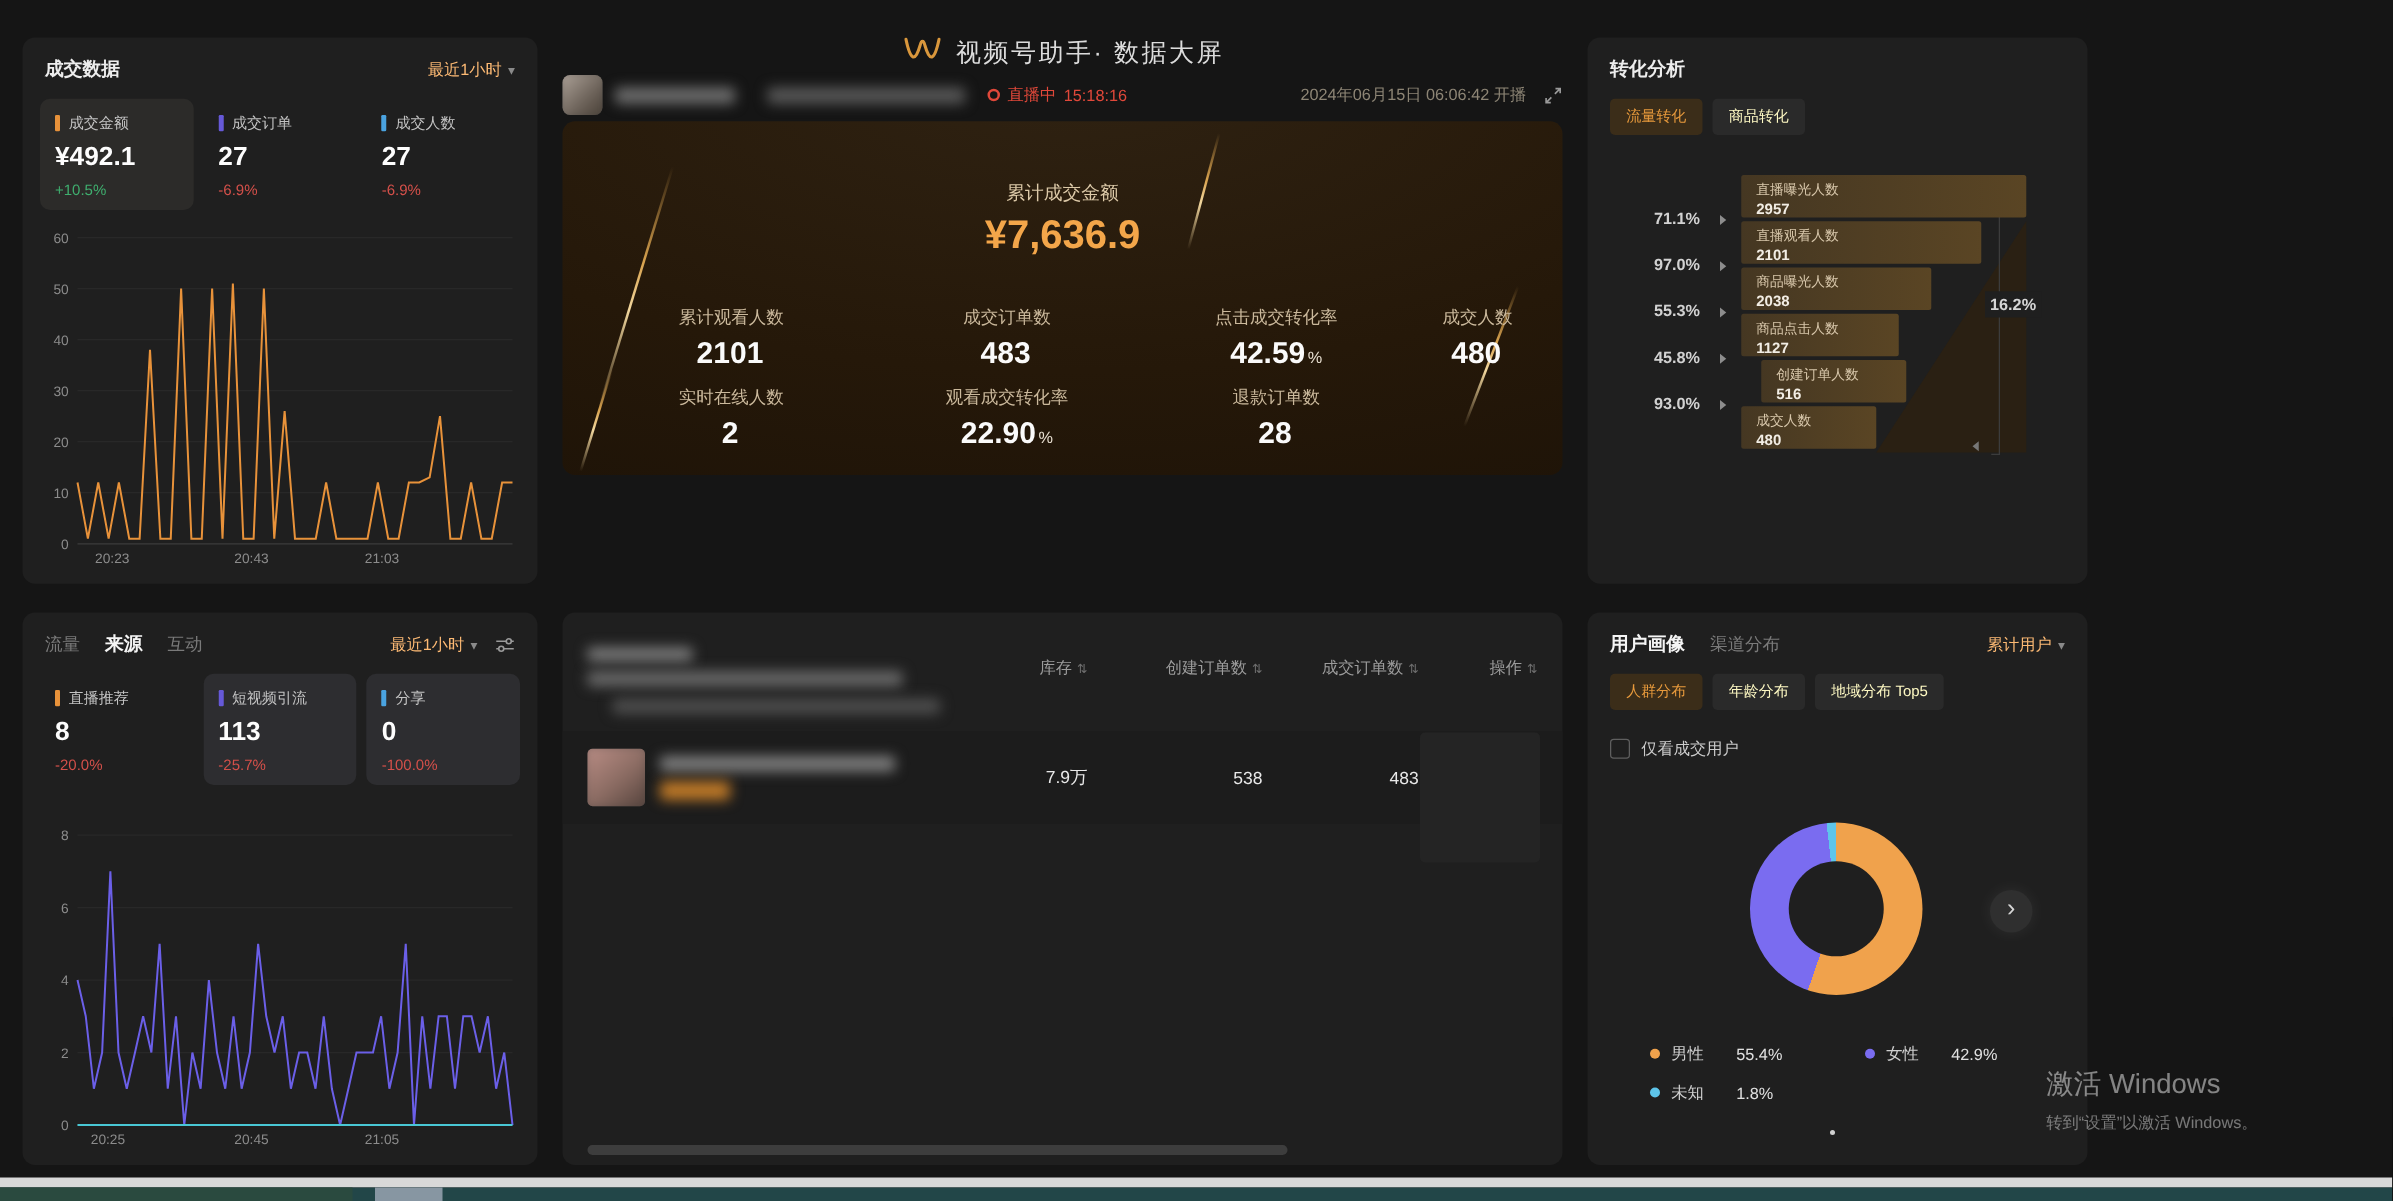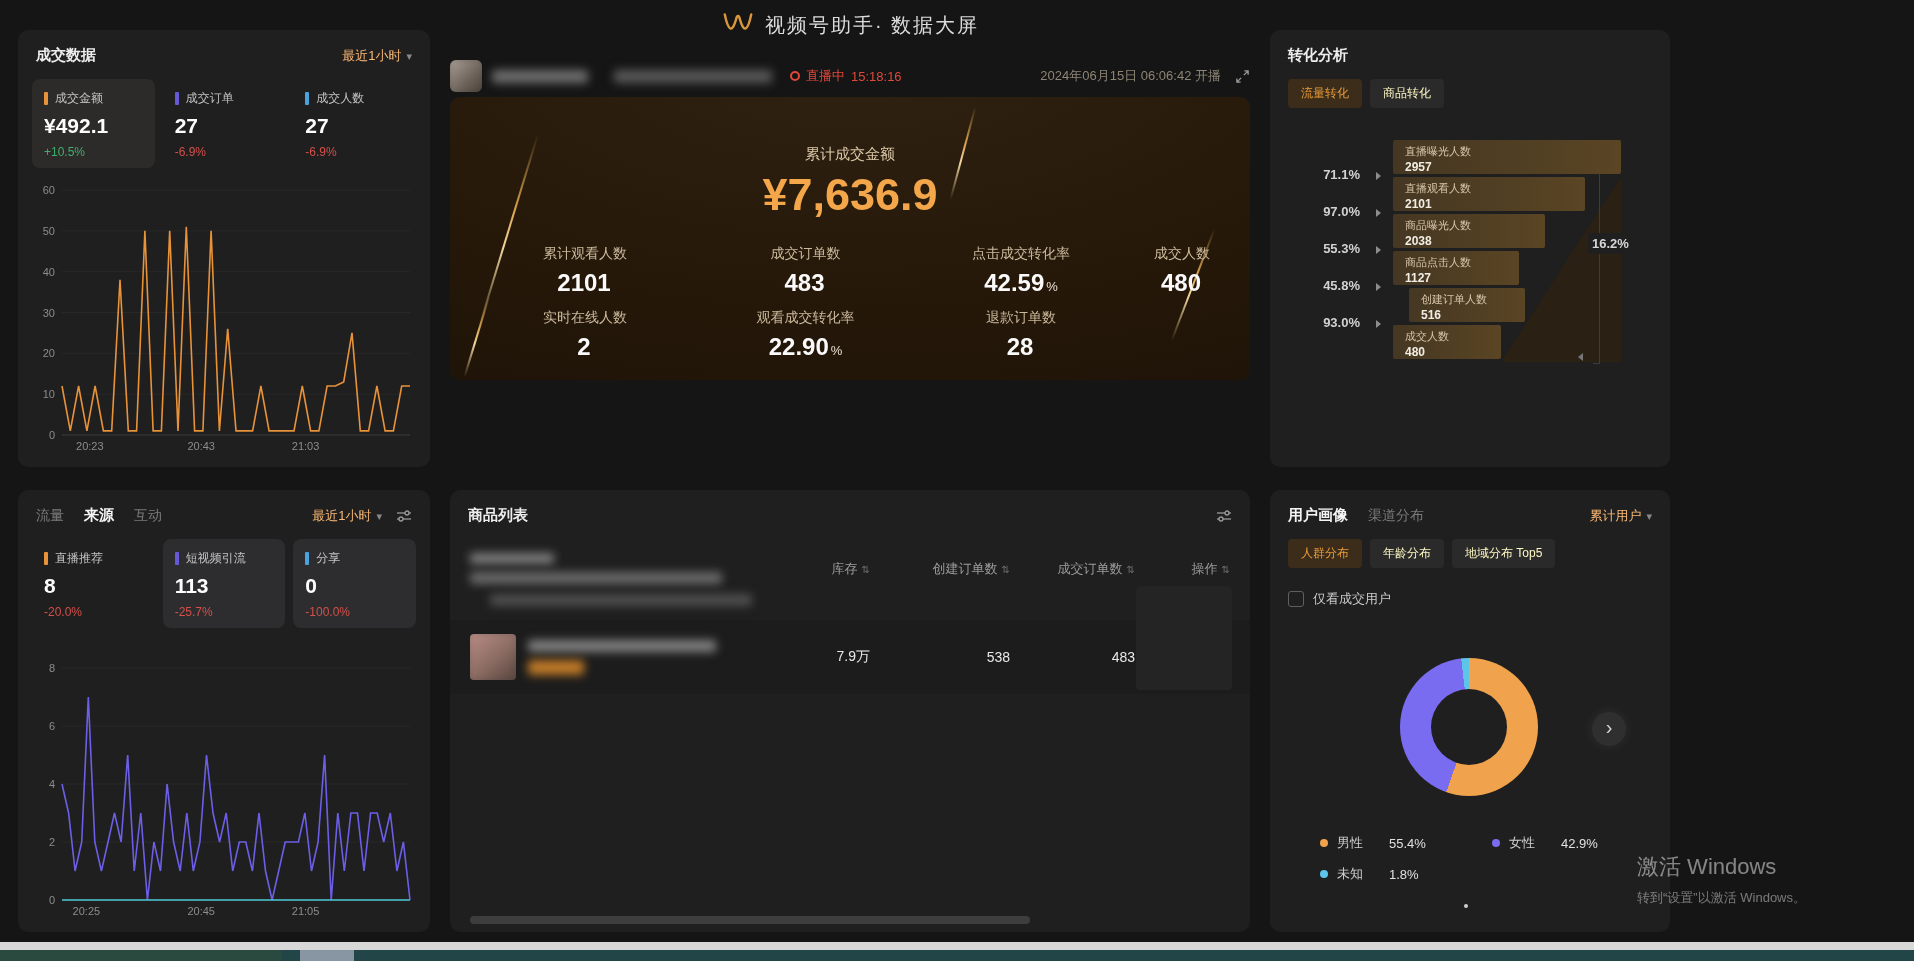--- a/index.html
+++ b/index.html
@@ -30,21 +30,21 @@
   .card-value{font-size:21px;font-weight:bold;color:#fdfdfd;margin-top:7px;}
   .card-change{font-size:12px;margin-top:7px;}
   .up{color:#3fae6e;}
   .down{color:#d4504a;}
 
   .line-chart{position:absolute;left:18px;right:14px;}
   #deal-chart{top:152px;bottom:12px;}
   #traffic-chart{top:170px;bottom:12px;}
 
   
-  #page-header{position:absolute;left:450px;top:10px;width:800px;display:flex;justify-content:center;align-items:center;gap:10px;}
+  #page-header{position:absolute;left:450px;top:27px;width:800px;display:flex;justify-content:center;align-items:center;gap:10px;}
   #page-title{font-size:20px;color:#dcdcdc;letter-spacing:2px;}
 
   #live-bar{position:absolute;left:450px;top:58px;width:800px;height:36px;display:flex;align-items:center;}
   .blur{filter:blur(5px);border-radius:3px;}
   .avatar{width:32px;height:32px;border-radius:6px;overflow:hidden;position:relative;background:#3a3a3a;}
   .avatar-inner{position:absolute;inset:-4px;background:linear-gradient(135deg,#b7aca2,#6b6158 60%,#40382f);filter:blur(4px);}
   .name-blur{width:96px;height:13px;background:#6e6e6e;margin-left:10px;}
   .extra-blur{width:158px;height:13px;background:#585858;margin-left:26px;}
   .live-status{display:flex;align-items:center;margin-left:18px;gap:6px;}
   .live-dot{width:6px;height:6px;border-radius:50%;border:2px solid #e0483a;}
@@ -54,21 +54,21 @@
 
   
   #summary-panel{position:absolute;left:450px;top:97px;width:800px;height:283px;border-radius:10px;overflow:hidden;
     background:radial-gradient(130% 150% at 50% -12%, #2f2212 0%, #251809 55%, #1c1207 100%);}
   .streak{position:absolute;width:2px;background:linear-gradient(to bottom,transparent,#d8a24e 40%,#f2d79e 60%,transparent);}
   #streak-1{left:58px;top:32px;height:200px;transform:rotate(17deg);}
   #streak-2{left:512px;top:8px;height:96px;transform:rotate(15deg);}
   #streak-3{left:742px;top:128px;height:120px;transform:rotate(21deg);}
   #streak-4{left:26px;top:196px;height:86px;transform:rotate(17deg);}
   #summary-title{position:absolute;left:0;right:0;top:48px;text-align:center;font-size:15px;color:#dcc9a8;}
-  #summary-amount{position:absolute;left:0;right:0;top:72px;text-align:center;font-size:45px;font-weight:bold;color:#f3a64a;}
+  #summary-amount{position:absolute;left:0;right:0;top:72px;text-align:center;font-size:32px;font-weight:bold;color:#f3a64a;}
   .stats-grid{position:absolute;left:35px;right:30px;display:grid;grid-template-columns:200px 185px 190px 1fr;gap:28px;}
   #stats-row1{top:148px;}
   #stats-row2{top:212px;}
   .stat{text-align:center;}
   .stat-label{font-size:14px;color:#cbb99c;}
   .stat-value{font-size:24px;font-weight:bold;color:#fafafa;margin-top:6px;}
   .stat-suffix{font-size:13px;font-weight:normal;color:#e9e0d2;margin-left:2px;}
 
   
   .tab-row{display:flex;align-items:baseline;gap:20px;}
@@ -386,32 +386,20 @@
         <div class="funnel-rate" style="top: 106px;">55.3%</div>
         <div class="funnel-arrow" style="top: 111px;"></div>
         <div class="funnel-rate" style="top: 143px;">45.8%</div>
         <div class="funnel-arrow" style="top: 148px;"></div>
         <div class="funnel-rate" style="top: 180px;">93.0%</div>
         <div class="funnel-arrow" style="top: 185px;"></div>
       </div>
   </div>
 
   <div class="panel" id="panel-products">
-    <div class="panel-head">
-      <span class="panel-title">商品列表</span>
-      <span class="spacer"></span>
-      <span class="icon-btn">
-        <svg width="16" height="14" viewBox="0 0 16 14" stroke="#9a9a9a" stroke-width="1.3" fill="#1f1f1f">
-          <line x1="1" y1="4" x2="15" y2="4"></line>
-            <circle cx="11" cy="4" r="2"></circle>
-          <line x1="1" y1="10" x2="15" y2="10"></line>
-            <circle cx="5" cy="10" r="2"></circle>
-        </svg>
-      </span>
-    </div>
     <div class="action-stripe"></div>
     <div class="thead">
       <div class="tcol col-name">
         <div class="header-blur-1 blur"></div>
         <div class="header-blur-2 blur"></div>
       </div>
       <div class="tcol col-stock sort">库存</div>
       <div class="tcol col-created sort">创建订单数</div>
       <div class="tcol col-deal sort">成交订单数</div>
       <div class="tcol col-action sort">操作</div>

